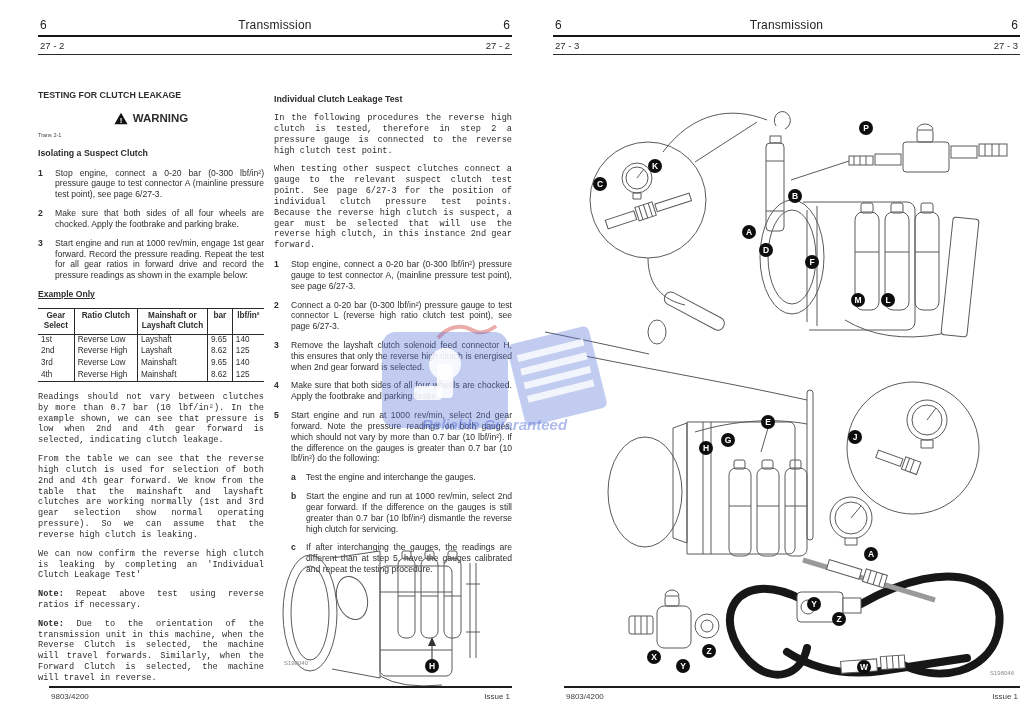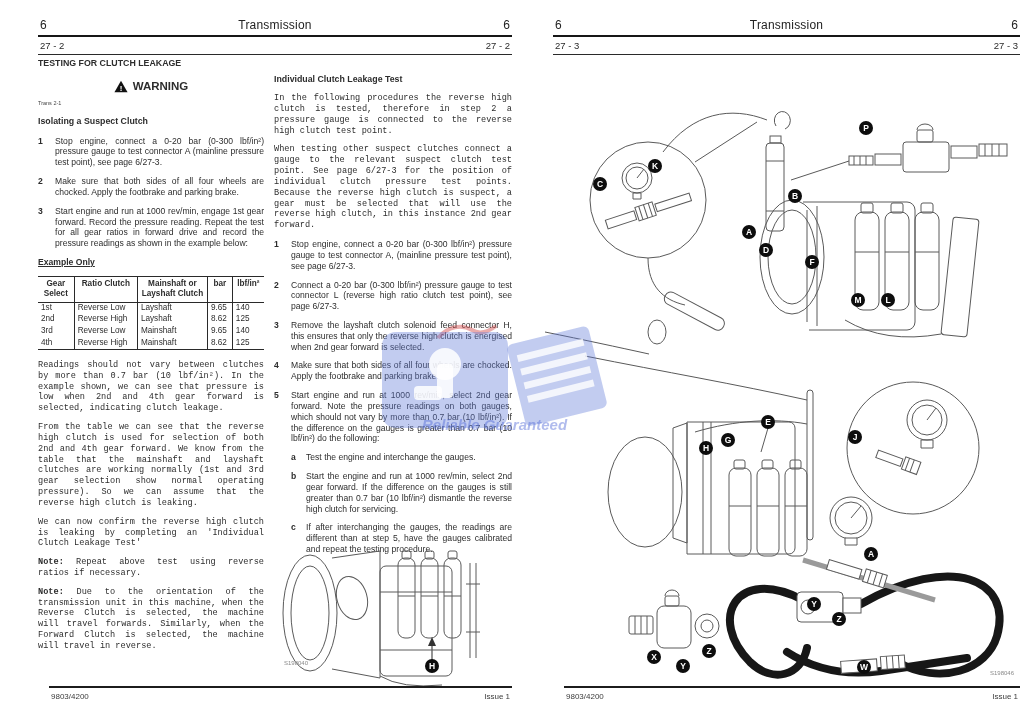--- a/index.html
+++ b/index.html
@@ -12,21 +12,21 @@
   .pg-header{position:absolute;left:8px;right:8px;top:8px;}
   .hdr-row1{display:flex;justify-content:space-between;align-items:flex-end;
             font-size:12px;color:#232323;padding:0 2px 3px 2px;border-bottom:2.5px solid #161616;}
   .hdr-title{letter-spacing:.2px;}
   .hdr-row2{display:flex;justify-content:space-between;font-size:9.5px;
             padding:3px 2px 3px 2px;border-bottom:1.4px solid #2a2a2a;color:#2a2a2a;}
   
   .pg-footer{position:absolute;left:8px;right:8px;top:676px;border-top:2.2px solid #1c1c1c;
              display:flex;justify-content:space-between;font-size:8px;color:#3c3c3c;padding:4px 2px 0 2px;margin-left:11px;}
   
-  .col{position:absolute;top:44px;font-size:8.6px;line-height:1.26;text-align:justify;}
+  .col{position:absolute;top:76px;font-size:8.6px;line-height:1.26;text-align:justify;}
   #col-1{left:8px;width:226px;}
   #col-2{left:244px;width:238px;}
   .h-caps{font-weight:bold;font-size:8.8px;margin:4px 0 10px 0;text-align:left;}
   .h-sub{font-weight:bold;font-size:8.8px;margin:10px 0 8px 0;text-align:left;}
   .warn-head{display:flex;justify-content:center;align-items:center;gap:5px;
              font-weight:bold;font-size:11.5px;margin:2px 0 6px 0;}
   .warn-text{font-weight:bold;margin:0 0 2px 0;}
   .tiny-ref{font-size:5.5px;color:#444;margin:0 0 8px 0;text-align:left;}
   .p{margin:0 0 8px 0;font-family:Liberation Mono, monospace;}
   .step{display:flex;margin:0 0 8px 0;}
@@ -155,21 +155,21 @@
       <span class="note-label">Note:</span>
       <span>Repeat above test using reverse ratios if necessary.</span>
     </div>
     <div class="p">
       <span class="note-label">Note:</span>
       <span>Due to the orientation of the transmission unit in this machine, when the Reverse Clutch is selected, the machine will travel forwards. Similarly, when the Forward Clutch is selected, the machine will travel in reverse.</span>
     </div>
   </div>
 
   <div class="col" id="col-2">
-    <div class="h-sub" style="margin-top:20px">Individual Clutch Leakage Test</div>
+    <div class="h-sub" style="margin-top:8px">Individual Clutch Leakage Test</div>
     <div class="p">In the following procedures the reverse high clutch is tested, therefore in step 2 a pressure gauge is connected to the reverse high clutch test point.</div>
     <div class="p">When testing other suspect clutches connect a gauge to the relevant suspect clutch test point. See page 6/27-3 for the position of individual clutch pressure test points. Because the reverse high clutch is suspect, a gear must be selected that will use the reverse high clutch, in this instance 2nd gear forward.</div>
 
     <div class="step">
       <span class="step-num">1</span>
       <span>Stop engine, connect a 0-20 bar (0-300 lbf/in²) pressure gauge to test connector A, (mainline pressure test point), see page 6/27-3.</span>
     </div>
     <div class="step">
       <span class="step-num">2</span>
       <span>Connect a 0-20 bar (0-300 lbf/in²) pressure gauge to test connector L (reverse high ratio clutch test point), see page 6/27-3.</span>

